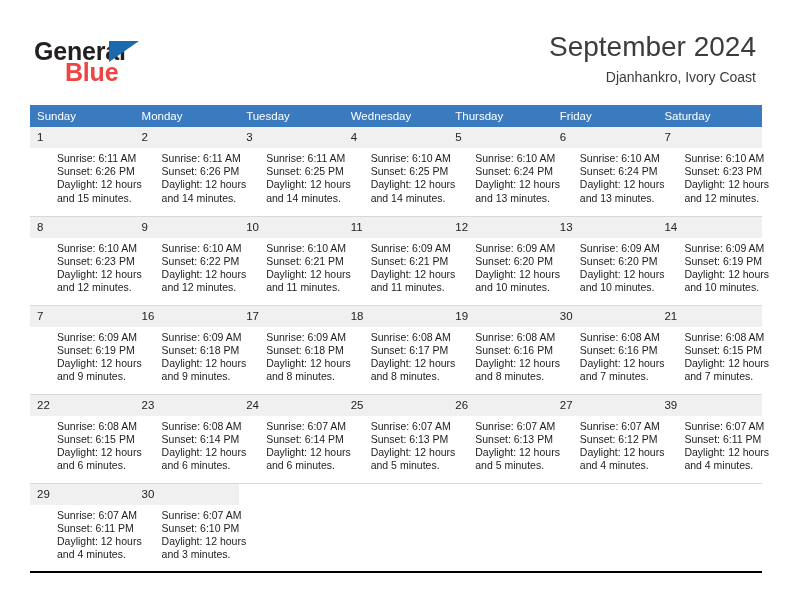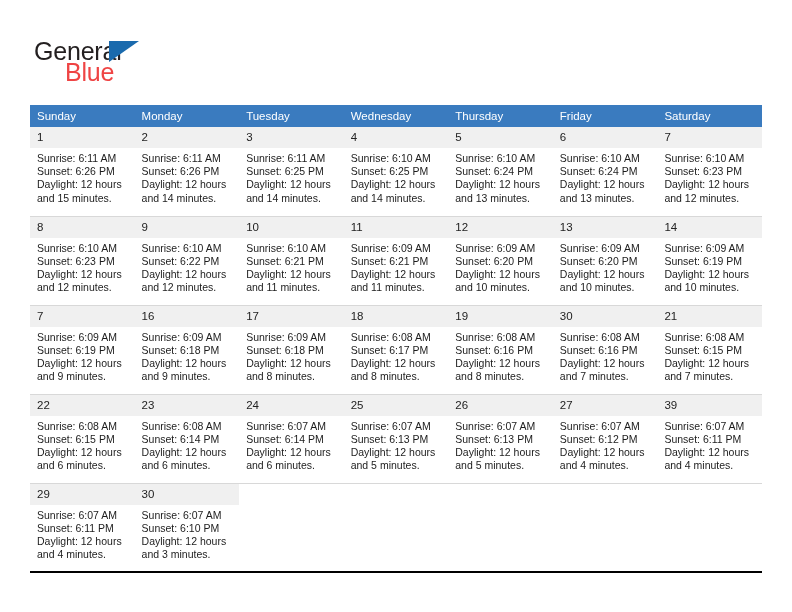--- a/index.html
+++ b/index.html
@@ -29,20 +29,21 @@
     top: 0;
     width: 792px;
     height: 98px;
   }
   .logo {
     position: absolute;
     left: 34px;
     top: 38px;
     width: 180px;
     height: 48px;
+    font-weight: bold;
   }
   .logo-general {
     position: absolute;
     left: 0;
     top: 0;
     font-size: 25px;
     letter-spacing: -0.2px;
     color: #231f20;
     font-family: "Liberation Sans", sans-serif;
     line-height: 26px;
@@ -129,20 +130,21 @@
     padding: 4px 0 4px 7px;
     line-height: 13px;
     height: 21px;
     box-sizing: border-box;
   }
   td.empty .daynum {
     background: transparent;
   }
   .lines {
     padding: 4px 6px 0 7px;
+    margin-left: 20px;
   }
   .lines div {
     font-size: 10.5px;
     line-height: 13.2px;
     color: #1c1c1c;
     white-space: nowrap;
   }
 </style>
 </head>
 <body>
@@ -150,20 +152,24 @@
 <div class="page">
 
   <div class="top">
 
     <div class="logo">
       <span class="logo-general">General</span>
       <span class="logo-tri"></span>
       <span class="logo-blue">Blue</span>
     </div>
 
+    <div class="title-block">
+      <div class="title-month">September 2024</div>
+      <div class="title-loc">Djanhankro, Ivory Coast</div>
+    </div>
 
   </div>
 
   <table class="cal">
     <thead>
       <tr>
         <th>Sunday</th>
         <th>Monday</th>
         <th>Tuesday</th>
         <th>Wednesday</th>

